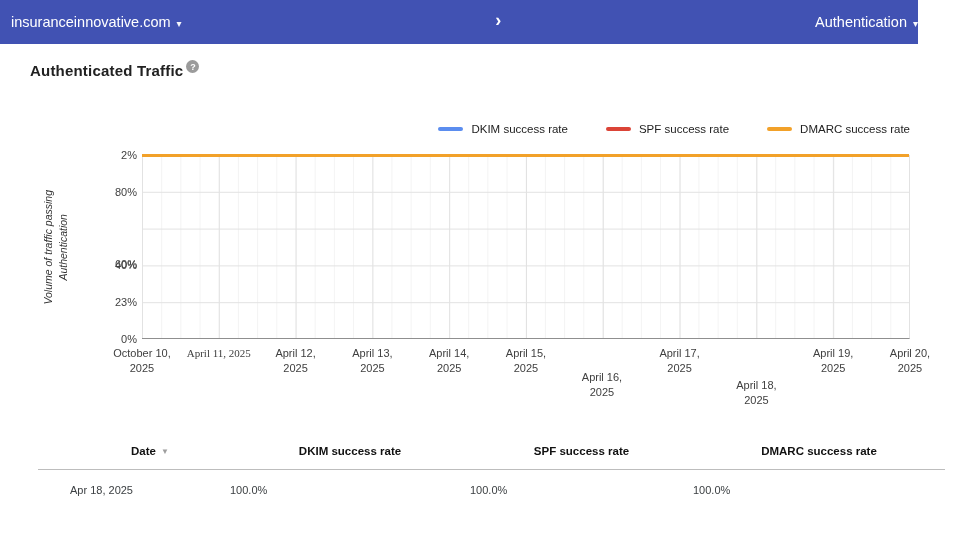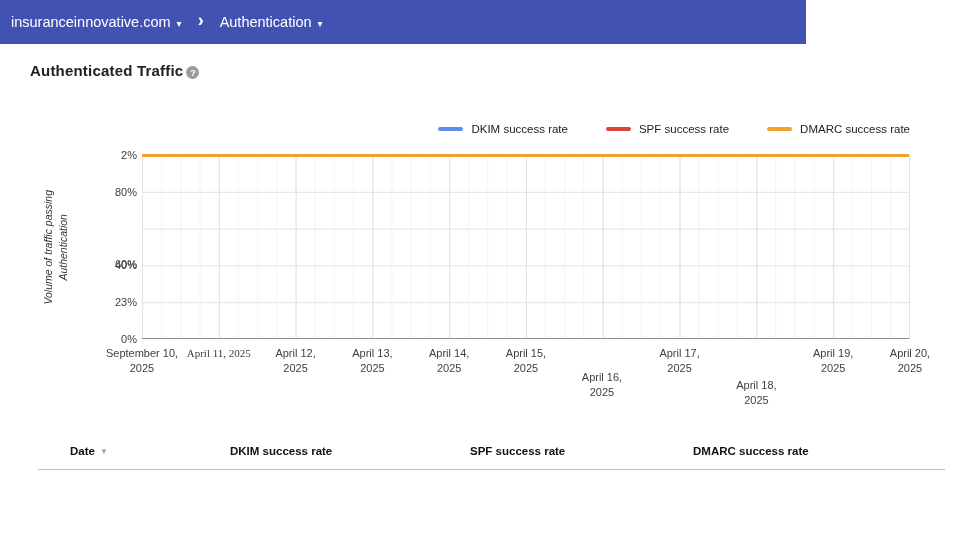--- a/index.html
+++ b/index.html
@@ -1,28 +1,28 @@
 <!DOCTYPE html>
 <html><head>
 <meta charset="utf-8">
 <style>
   * { margin:0; padding:0; box-sizing:border-box; }
   html,body { width:962px; height:556px; background:#ffffff; overflow:hidden;
     font-family:"Liberation Sans","DejaVu Sans",sans-serif; }
 
   
-  .topbar { position:absolute; left:0; top:0; width:806px; height:44px;
+  .topbar { position:absolute; left:0; top:0; width:918px; height:44px;
     background:#4152b3; display:flex; align-items:center; padding-left:11px;
-    color:#ffffff; }
+    color:#ffffff;justify-content:space-between; }
   .crumb { display:flex; align-items:center; font-size:14.5px; cursor:pointer; }
   .crumb .caret { font-size:10px; margin-left:6px; opacity:.95; position:relative; top:1px; }
   .crumb-sep { font-size:18px; margin:0 16px; font-weight:bold; position:relative; top:-2px; }
 
   
-  .page-title-row { position:absolute; left:30px; top:62px; display:flex; align-items:flex-end; }
+  .page-title-row { position:absolute; left:30px; top:62px; display:flex; align-items:flex-start; }
   .page-title { font-size:15px; font-weight:bold; color:#212121; letter-spacing:.2px; }
   .help-icon { width:13px; height:13px; border-radius:50%; background:#9b9b9b; color:#ffffff;
     font-size:9px; font-weight:bold; display:flex; align-items:center; justify-content:center;
     margin-left:3px; margin-top:-2px; cursor:pointer; }
 
   
   .legend { position:absolute; top:123px; right:52px; display:flex; gap:38px; }
   .legend-item { display:flex; align-items:center; gap:8px; }
   .swatch { width:25px; height:4px; border-radius:2px; display:inline-block; }
   .legend-label { font-size:11.5px; color:#222222; }
@@ -43,21 +43,21 @@
       linear-gradient(to right,  #f3f3f3 1px, transparent 1px),
       linear-gradient(to bottom, #f3f3f3 1px, transparent 1px);
     background-size: 76.8px 100%, 100% 36.8px, 19.2px 100%, 18.4px 100%; }
   .series-line { position:absolute; left:0; width:100%; height:3px; }
   .x-ticks { position:absolute; left:142px; top:346px; width:768px; height:34px; }
   .xtick { position:absolute; width:80px; text-align:center; font-size:11px; color:#404040; line-height:15px; }
 
   
   .data-table { position:absolute; left:38px; top:433px; width:907px; border-collapse:collapse;
     table-layout:fixed; }
-  .data-table th { font-size:11.5px; font-weight:bold; color:#111111; text-align:left;
+  .data-table th { font-size:11.5px; font-weight:bold; color:#111111; text-align:center;
     height:36px; vertical-align:middle; border-bottom:1px solid #bdbdbd; }
   .data-table th:first-child, .data-table td:first-child { padding-left:32px; }
   .data-table td { font-size:11px; color:#3c4043; height:41px; vertical-align:middle; }
   .sort-arrow { font-size:8px; color:#9e9e9e; margin-left:5px; position:relative; top:-1px; }
 </style>
 </head>
 <body>
 
 <div class="topbar" style="background: rgb(65, 82, 179);">
   <div class="crumb">
@@ -107,21 +107,21 @@
       <div class="ytick" style="top: 141.2px;">23%</div>
       <div class="ytick" style="top: 178px;">0%</div>
     </div>
   <div class="plot">
       <div class="series-line" style="top: -1px; background: rgb(91, 141, 239);"></div>
       <div class="series-line" style="top: -1px; background: rgb(219, 68, 55);"></div>
       <div class="series-line" style="top: -1px; background: rgb(242, 161, 41);"></div>
     </div>
   <div class="x-ticks">
       <div class="xtick" style="left: -40px; width: 80px;">
-        <div>September 10,</div>
+        <div>October 10,</div>
         <div>2025</div>
       </div>
       <div class="xtick" style="left: 21.8px; width: 110px; font-family: Liberation Serif, serif;">
         <div>April 11, 2025</div>
       </div>
       <div class="xtick" style="left: 113.6px; width: 80px;">
         <div>April 12,</div>
         <div>2025</div>
       </div>
       <div class="xtick" style="left: 190.4px; width: 80px;">
@@ -170,14 +170,20 @@
     <tr>
       <th>
         <span>Date</span><span class="sort-arrow">▼</span>
       </th>
       <th>DKIM success rate</th>
       <th>SPF success rate</th>
       <th>DMARC success rate</th>
     </tr>
   </thead>
   <tbody>
+      <tr>
+        <td>Apr 18, 2025</td>
+        <td>100.0%</td>
+        <td>100.0%</td>
+        <td>100.0%</td>
+      </tr>
     </tbody>
 </table>
 
 </body></html>

